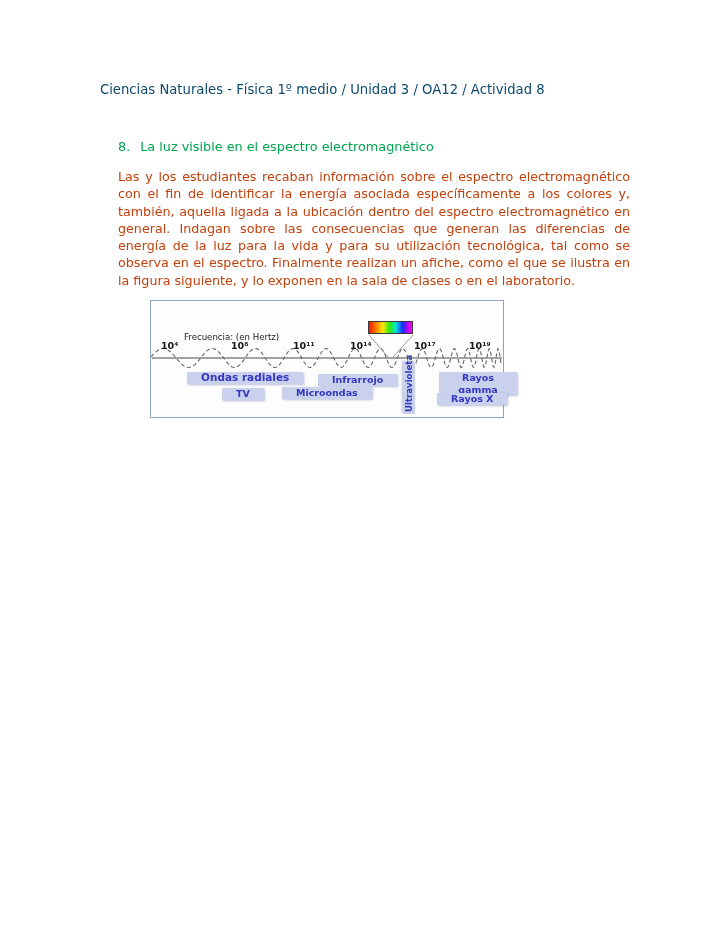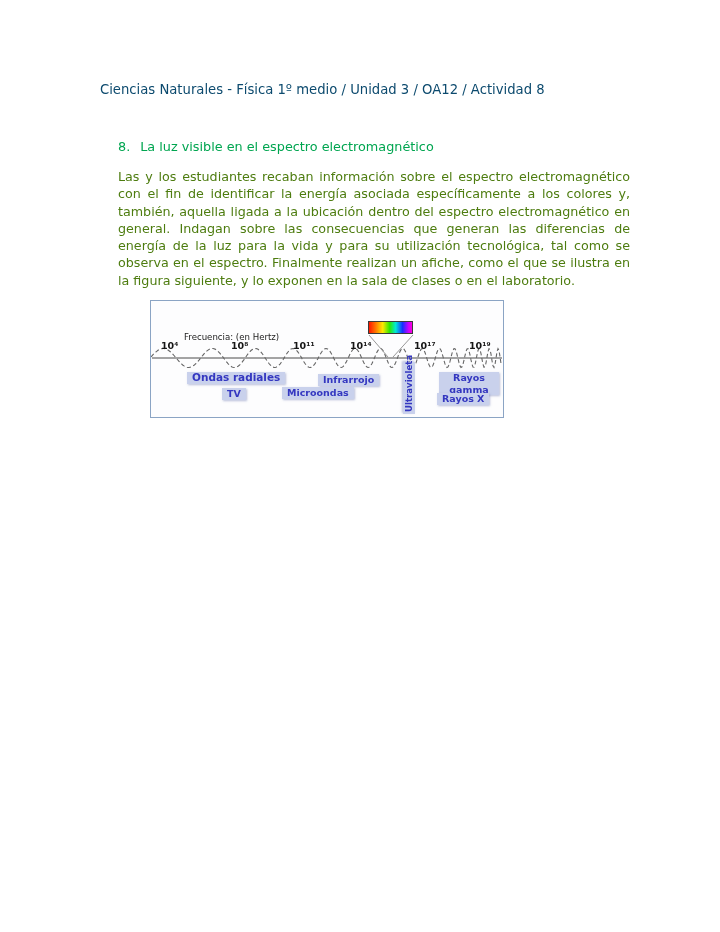--- a/index.html
+++ b/index.html
@@ -11,21 +11,21 @@
     position:absolute; left:100px; top:82px; font-size:13.2px;
     color:#0c4a6e; white-space:nowrap;
   }
   .heading{
     position:absolute; left:118px; top:139px; font-size:12.8px;
     font-weight:normal; color:#00a550; white-space:nowrap;
   }
   .heading .num{margin-right:10px;}
   .paragraph{
     position:absolute; left:118px; top:168px; width:512px;
-    font-size:12.7px; line-height:17.3px; color:#4d7c0f; text-align:justify;
+    font-size:12.7px; line-height:17.3px; color:#c2410c; text-align:justify;
   }
   
   .figure{
     position:absolute; left:150px; top:300px; width:352px; height:116px;
     border:1.5px solid #8ba4c4; background:#fdfdfe;
   }
   .fig-title{
     position:absolute; left:0; top:4px; width:100%; text-align:center;
     font-size:11px; font-weight:bold; color:#e02622; letter-spacing:0.2px;
   }
@@ -40,21 +40,21 @@
   }
   .tick{
     position:absolute; top:39px; font-size:9.5px; font-weight:bold; color:#151515;
     white-space:nowrap;
   }
   .tick.t1{left:10px;} .tick.t2{left:80px;} .tick.t3{left:142px;}
   .tick.t4{left:199px;} .tick.t5{left:263px;} .tick.t6{left:318px;}
   .wave-svg{position:absolute; left:0; top:0; width:352px; height:116px;}
   .band{
     position:absolute; background:#c9d1ec; color:#3437c0; font-weight:bold;
-    font-size:9.5px; line-height:11.5px; padding:0 5px; white-space:nowrap;
+    font-size:9.5px; line-height:11.5px; padding:0 14px; white-space:nowrap;
     box-shadow:1px 1px 2px rgba(130,140,190,0.55);
   }
   .band.ondas{left:36px; top:71px; font-size:10.5px;}
   .band.tv{left:71px; top:87px;}
   .band.infrarrojo{left:167px; top:73px;}
   .band.microondas{left:131px; top:86px;}
   .band.ultravioleta{
     left:252px; top:61px; height:48px; font-size:8.6px;
     writing-mode:vertical-rl; transform:rotate(180deg); padding:2px 0;
     line-height:12px; text-align:center;

